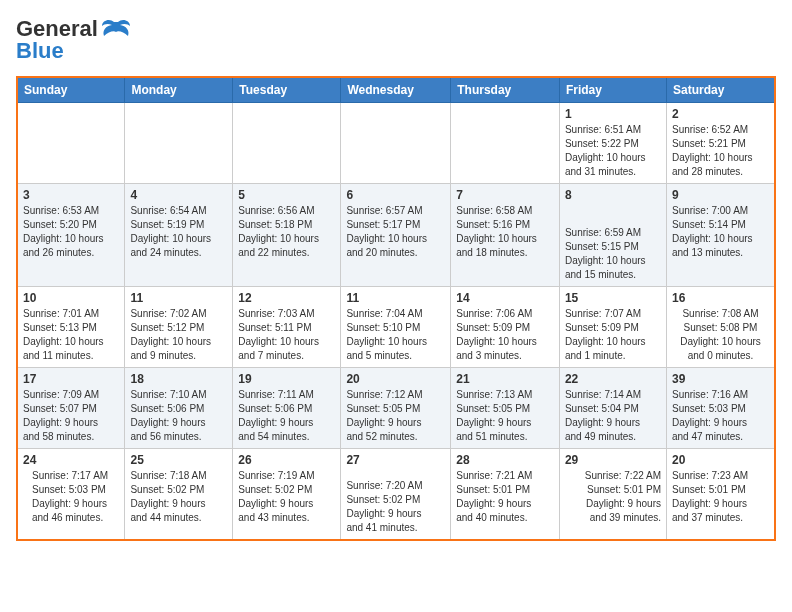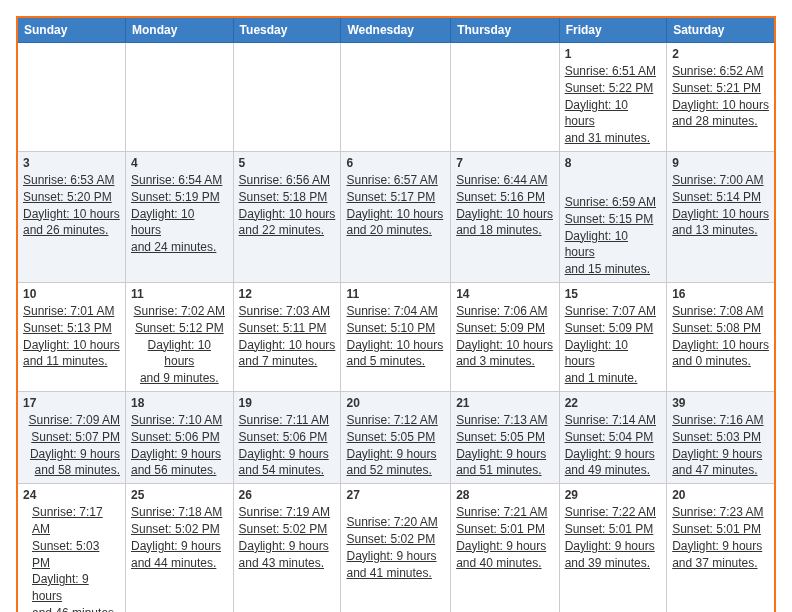--- a/index.html
+++ b/index.html
@@ -67,34 +67,48 @@
     .calendar tr:nth-child(odd) td {
       background: #fff;
     }
     .day-num {
       font-size: 12px;
       font-weight: bold;
       display: block;
       margin-bottom: 2px;
     }
     .cell-content {
-      font-size: 12px;
+      font-size: 10px;
       line-height: 1.4;
       color: #333;
-      text-decoration: underline;
     }
     .empty { background: #fff !important; }
     
     .row-odd td { background: #ffffff; }
     .row-even td { background: #eef2f7; }
   </style>
 </head>
 <body>
 
 <div class="page">
+  <div class="header">
+    <div class="logo">
+      <div style="display:flex;align-items:center;gap:2px;">
+        <span style="font-size:22px;font-weight:bold;color:#333;">General</span>
+        <svg width="32" height="22" viewBox="0 0 32 22">
+          <path d="M18 4 C22 0, 30 2, 30 8 C28 6, 24 5, 20 7 C26 8, 30 12, 28 18 C24 14, 18 12, 16 14 C14 12, 8 14, 4 18 C2 12, 6 8, 12 7 C8 5, 4 6, 2 8 C2 2, 10 0, 14 4 Z" fill="#2a7dc9"></path>
+        </svg>
+      </div>
+      <span style="font-size:22px;font-weight:bold;color:#2a7dc9;margin-top:-4px;">Blue</span>
+    </div>
+    <div class="title-block">
+      <div class="month-title"></div>
+      <div class="location"></div>
+    </div>
+  </div>
 
   <table class="calendar" id="calendar-table">
     <thead>
       <tr id="header-row">
           <th>Sunday</th>
           <th>Monday</th>
           <th>Tuesday</th>
           <th>Wednesday</th>
           <th>Thursday</th>
           <th>Friday</th>
@@ -147,21 +161,21 @@
           </td>
           <td>
             <span class="day-num">6</span>
             <div class="cell-content" style="white-space: pre-line;">Sunrise: 6:57 AM
 Sunset: 5:17 PM
 Daylight: 10 hours
 and 20 minutes.</div>
           </td>
           <td>
             <span class="day-num">7</span>
-            <div class="cell-content" style="white-space: pre-line;">Sunrise: 6:44 AM
+            <div class="cell-content" style="white-space: pre-line;">Sunrise: 6:58 AM
 Sunset: 5:16 PM
 Daylight: 10 hours
 and 18 minutes.</div>
           </td>
           <td>
             <span class="day-num">8</span>
             <div class="cell-content" style="white-space: pre-line; margin-top: 24px;">Sunrise: 6:59 AM
 Sunset: 5:15 PM
 Daylight: 10 hours
 and 15 minutes.</div>
@@ -177,21 +191,21 @@
         <tr class="row-odd">
           <td>
             <span class="day-num">10</span>
             <div class="cell-content" style="white-space: pre-line;">Sunrise: 7:01 AM
 Sunset: 5:13 PM
 Daylight: 10 hours
 and 11 minutes.</div>
           </td>
           <td>
             <span class="day-num">11</span>
-            <div class="cell-content" style="white-space: pre-line; text-align: center;">Sunrise: 7:02 AM
+            <div class="cell-content" style="white-space: pre-line;">Sunrise: 7:02 AM
 Sunset: 5:12 PM
 Daylight: 10 hours
 and 9 minutes.</div>
           </td>
           <td>
             <span class="day-num">12</span>
             <div class="cell-content" style="white-space: pre-line;">Sunrise: 7:03 AM
 Sunset: 5:11 PM
 Daylight: 10 hours
 and 7 minutes.</div>
@@ -212,30 +226,30 @@
           </td>
           <td>
             <span class="day-num">15</span>
             <div class="cell-content" style="white-space: pre-line;">Sunrise: 7:07 AM
 Sunset: 5:09 PM
 Daylight: 10 hours
 and 1 minute.</div>
           </td>
           <td>
             <span class="day-num">16</span>
-            <div class="cell-content" style="white-space: pre-line;">Sunrise: 7:08 AM
+            <div class="cell-content" style="white-space: pre-line; text-align: center;">Sunrise: 7:08 AM
 Sunset: 5:08 PM
 Daylight: 10 hours
 and 0 minutes.</div>
           </td>
         </tr>
         <tr class="row-even">
           <td>
             <span class="day-num">17</span>
-            <div class="cell-content" style="white-space: pre-line; text-align: right;">Sunrise: 7:09 AM
+            <div class="cell-content" style="white-space: pre-line;">Sunrise: 7:09 AM
 Sunset: 5:07 PM
 Daylight: 9 hours
 and 58 minutes.</div>
           </td>
           <td>
             <span class="day-num">18</span>
             <div class="cell-content" style="white-space: pre-line;">Sunrise: 7:10 AM
 Sunset: 5:06 PM
 Daylight: 9 hours
 and 56 minutes.</div>
@@ -307,21 +321,21 @@
           </td>
           <td>
             <span class="day-num">28</span>
             <div class="cell-content" style="white-space: pre-line;">Sunrise: 7:21 AM
 Sunset: 5:01 PM
 Daylight: 9 hours
 and 40 minutes.</div>
           </td>
           <td>
             <span class="day-num">29</span>
-            <div class="cell-content" style="white-space: pre-line;">Sunrise: 7:22 AM
+            <div class="cell-content" style="white-space: pre-line; text-align: right;">Sunrise: 7:22 AM
 Sunset: 5:01 PM
 Daylight: 9 hours
 and 39 minutes.</div>
           </td>
           <td>
             <span class="day-num">20</span>
             <div class="cell-content" style="white-space: pre-line;">Sunrise: 7:23 AM
 Sunset: 5:01 PM
 Daylight: 9 hours
 and 37 minutes.</div>

